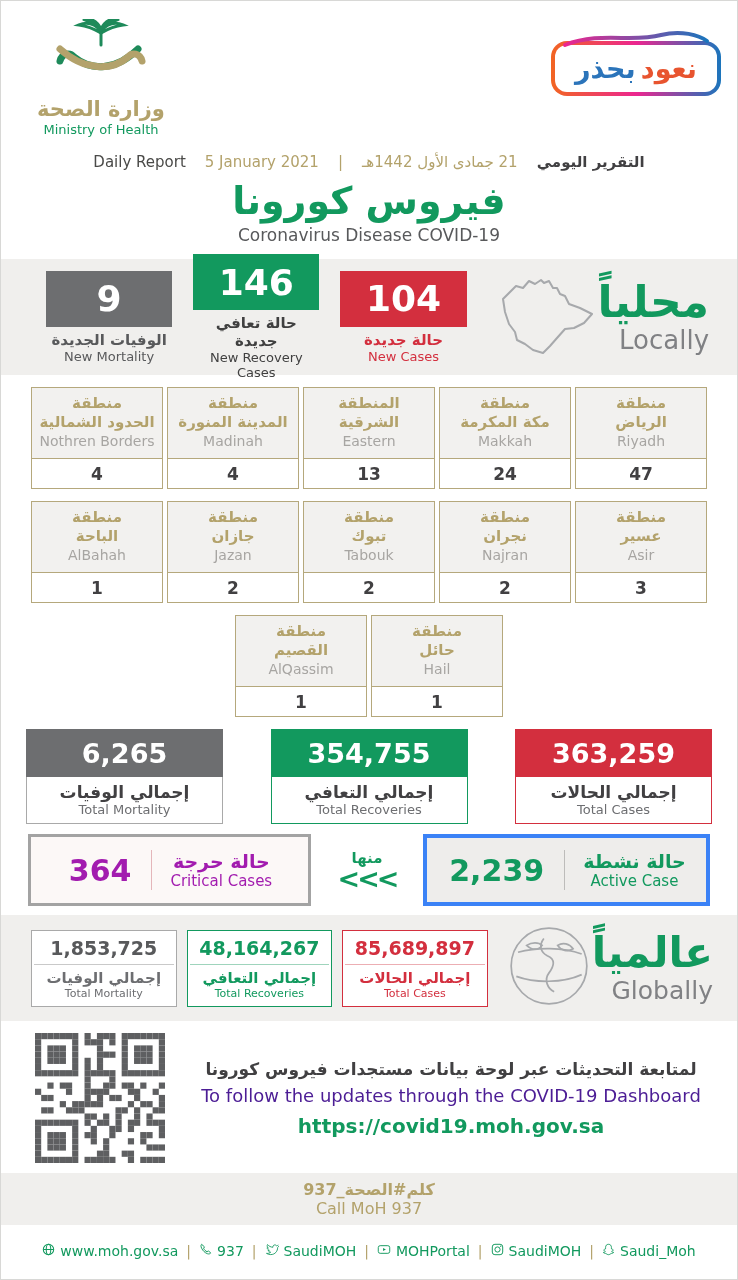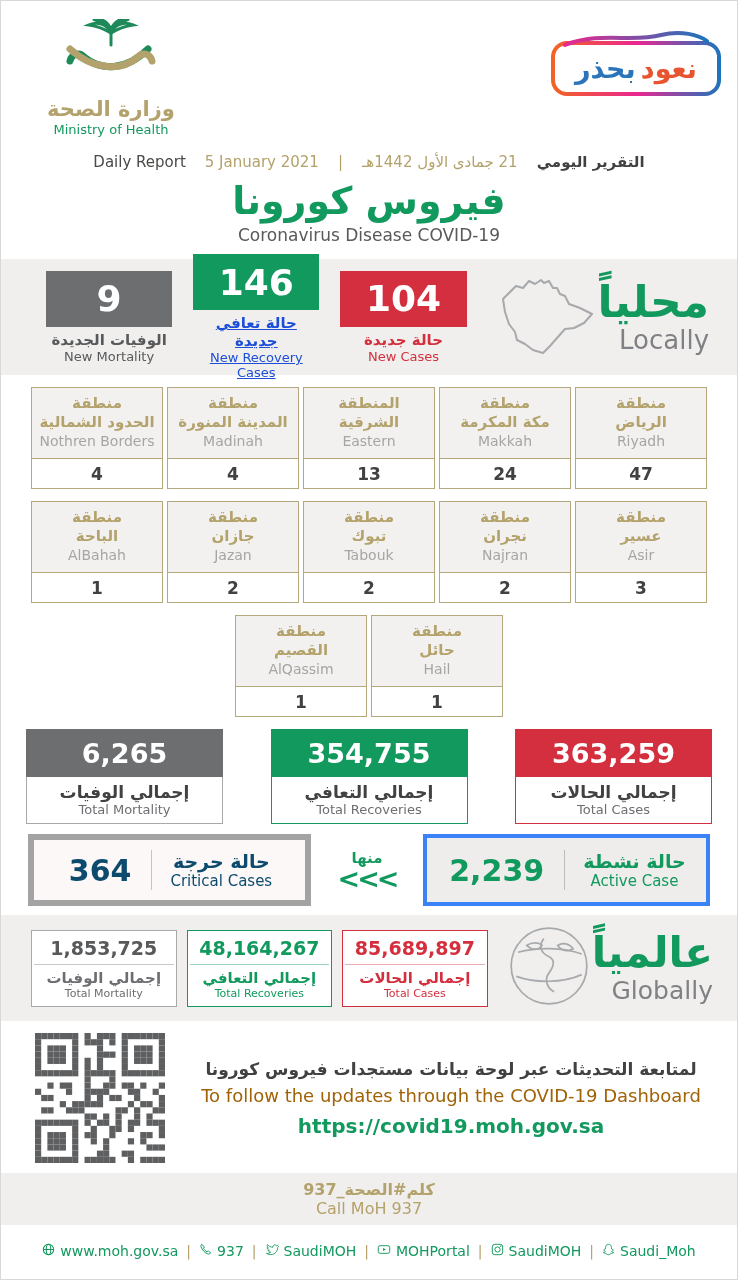--- a/index.html
+++ b/index.html
@@ -3,21 +3,21 @@
 <meta charset="utf-8">
 <style>
   * { box-sizing: border-box; margin: 0; padding: 0; }
   body {
     width: 738px; height: 1280px; margin: 0 auto; background: #ffffff;
     font-family: "DejaVu Sans", "Liberation Sans", sans-serif;
     border: 1px solid #d8d8d6; overflow: hidden; color: #414042;
   }
   
   .header { position: relative; height: 148px; }
-  .logo { position: absolute; left: 30px; top: 18px; width: 160px; text-align: center; }
+  .logo { position: absolute; left: 20px; top: 18px; width: 160px; text-align: center; }
   .logo-ar { color: #b3a26b; font-size: 21px; font-weight: bold; margin-top: 2px; }
   .logo-en { color: #12995e; font-size: 13px; margin-top: 1px; }
   .badge { position: absolute; right: 16px; top: 40px; }
   .badge-swoosh { position: absolute; top: -12px; left: 10px; }
   .badge-frame { border-radius: 16px; padding: 4px; background: linear-gradient(90deg,#f26522,#ec268f,#1b75bc); }
   .badge-inner { background: #fff; border-radius: 12px; padding: 8px 20px; direction: rtl; }
   .badge-word1 { color: #e8542f; font-size: 27px; font-weight: bold; }
   .badge-word2 { color: #2b74ba; font-size: 27px; font-weight: bold; }
   
   .date-row { height: 26px; display: flex; align-items: center; justify-content: center; gap: 19px; font-size: 15px; }
@@ -32,21 +32,21 @@
   
   .band { background: #f0efed; }
   .locally-band { height: 116px; display: flex; align-items: center; padding: 0 18px 0 45px; }
   .stat { width: 131px; text-align: center; margin-right: 21px; }
   .stat-box { height: 56px; display: flex; align-items: center; justify-content: center;
     color: #fff; font-size: 36px; font-weight: bold; }
   .stat-box.gray { background: #6d6e70; } .stat-box.green { background: #12995e; } .stat-box.red { background: #d32f3e; }
   .stat-ar { font-size: 15px; font-weight: bold; margin-top: 4px; direction: rtl; }
   .stat-en { font-size: 13px; }
   .stat.c-gray .stat-ar, .stat.c-gray .stat-en { color: #58595b; }
-  .stat.c-green .stat-ar, .stat.c-green .stat-en { color: #1d4ed8; text-decoration: underline; }
+  .stat.c-green .stat-ar, .stat.c-green .stat-en { color: #404040; }
   .stat.c-red .stat-ar, .stat.c-red .stat-en { color: #d32f3e; }
   .map-wrap { width: 104px; margin-left: 6px; }
   .locally-heading { margin-left: auto; text-align: right; padding-right: 10px; }
   .locally-heading .h-ar { color: #12995e; font-size: 44px; font-weight: bold; line-height: 1.05; direction: rtl; }
   .locally-heading .h-en { color: #808184; font-size: 26px; }
   
   .region-rows { padding-top: 12px; }
   .region-row { display: flex; justify-content: center; gap: 4px; margin-bottom: 12px; }
   .region-card { width: 132px; border: 1px solid #b5a87c; background: #fff; text-align: center; }
   .region-label { background: #f2f1ef; min-height: 70px; padding: 6px 2px 4px; }
@@ -59,21 +59,21 @@
   .total-num { height: 48px; display: flex; align-items: center; justify-content: center; color: #fff; font-size: 27px; font-weight: bold; }
   .total-label { border: 1px solid; border-top: none; background: #fff; padding: 5px 0 6px; }
   .total-label .t-ar { font-size: 17px; font-weight: bold; color: #414042; direction: rtl; }
   .total-label .t-en { font-size: 13px; color: #6d6e71; }
   .tb-gray .total-num { background: #6d6e70; } .tb-gray .total-label { border-color: #a9a9a9; }
   .tb-green .total-num { background: #12995e; } .tb-green .total-label { border-color: #12995e; }
   .tb-red .total-num { background: #d32f3e; } .tb-red .total-label { border-color: #d32f3e; }
   
   .crit-row { display: flex; align-items: center; justify-content: space-between; padding: 0 27px; margin-top: 10px; }
   .pill { height: 72px; display: flex; align-items: center; justify-content: center; }
-  .pill-critical { width: 283px; border: 6px solid #a3a3a3; background: #fcf8f7; color: #0c4a6e; }
+  .pill-critical { width: 283px; border: 3px solid #a3a3a3; background: #fcf8f7; color: #a21caf; }
   .pill-active { width: 287px; border: 4px solid #3b82f6; background: #eeedeb; color: #12995e; }
   .pill-num { font-size: 30px; font-weight: bold; padding: 0 20px; }
   .pill-div { width: 1px; height: 40px; }
   .pill-critical .pill-div { background: #e4b6ba; }
   .pill-active .pill-div { background: #bdbcba; }
   .pill-label { padding: 0 18px; text-align: center; }
   .pill-label .p-ar { font-size: 19px; font-weight: bold; direction: rtl; }
   .pill-label .p-en { font-size: 15px; }
   .ofwhich { text-align: center; color: #12995e; }
   .ofwhich .ow-ar { font-size: 15px; font-weight: bold; direction: rtl; }
@@ -88,21 +88,21 @@
   .gb-green { border-color: #12995e; color: #12995e; } .gb-green .g-num { border-color: #9fd4bc; }
   .gb-red { border-color: #d32f3e; color: #d32f3e; } .gb-red .g-num { border-color: #ecaeb3; }
   .globe-wrap { width: 86px; margin-left: 8px; }
   .global-heading { margin-left: auto; text-align: right; padding-right: 8px; }
   .global-heading .h-ar { color: #12995e; font-size: 42px; font-weight: bold; line-height: 1.05; direction: rtl; }
   .global-heading .h-en { color: #808184; font-size: 25px; }
   
   .qr-section { display: flex; align-items: center; padding: 12px 34px 10px; gap: 34px; }
   .dash-text { flex: 1; text-align: center; }
   .dash-ar { color: #414042; font-size: 17px; font-weight: bold; direction: rtl; }
-  .dash-en { color: #a16207; font-size: 18px; margin-top: 6px; }
+  .dash-en { color: #4c1d95; font-size: 18px; margin-top: 6px; }
   .dash-url { color: #12995e; font-size: 20px; font-weight: bold; margin-top: 8px; display: inline-block; text-decoration: none; cursor: pointer; }
   
   .call-band { height: 52px; display: flex; flex-direction: column; align-items: center; justify-content: center; color: #b3a26b; }
   .call-ar { font-size: 16px; font-weight: bold; direction: rtl; }
   .call-en { font-size: 16px; }
   
   .footer { display: flex; align-items: center; justify-content: center; padding-top: 18px; font-size: 14px; color: #12995e; }
   .f-item { display: inline-flex; align-items: flex-start; gap: 5px; cursor: pointer; }
   .f-sep { color: #b3a26b; margin: 0 8px; }
   .icon-svg { display: block; }

